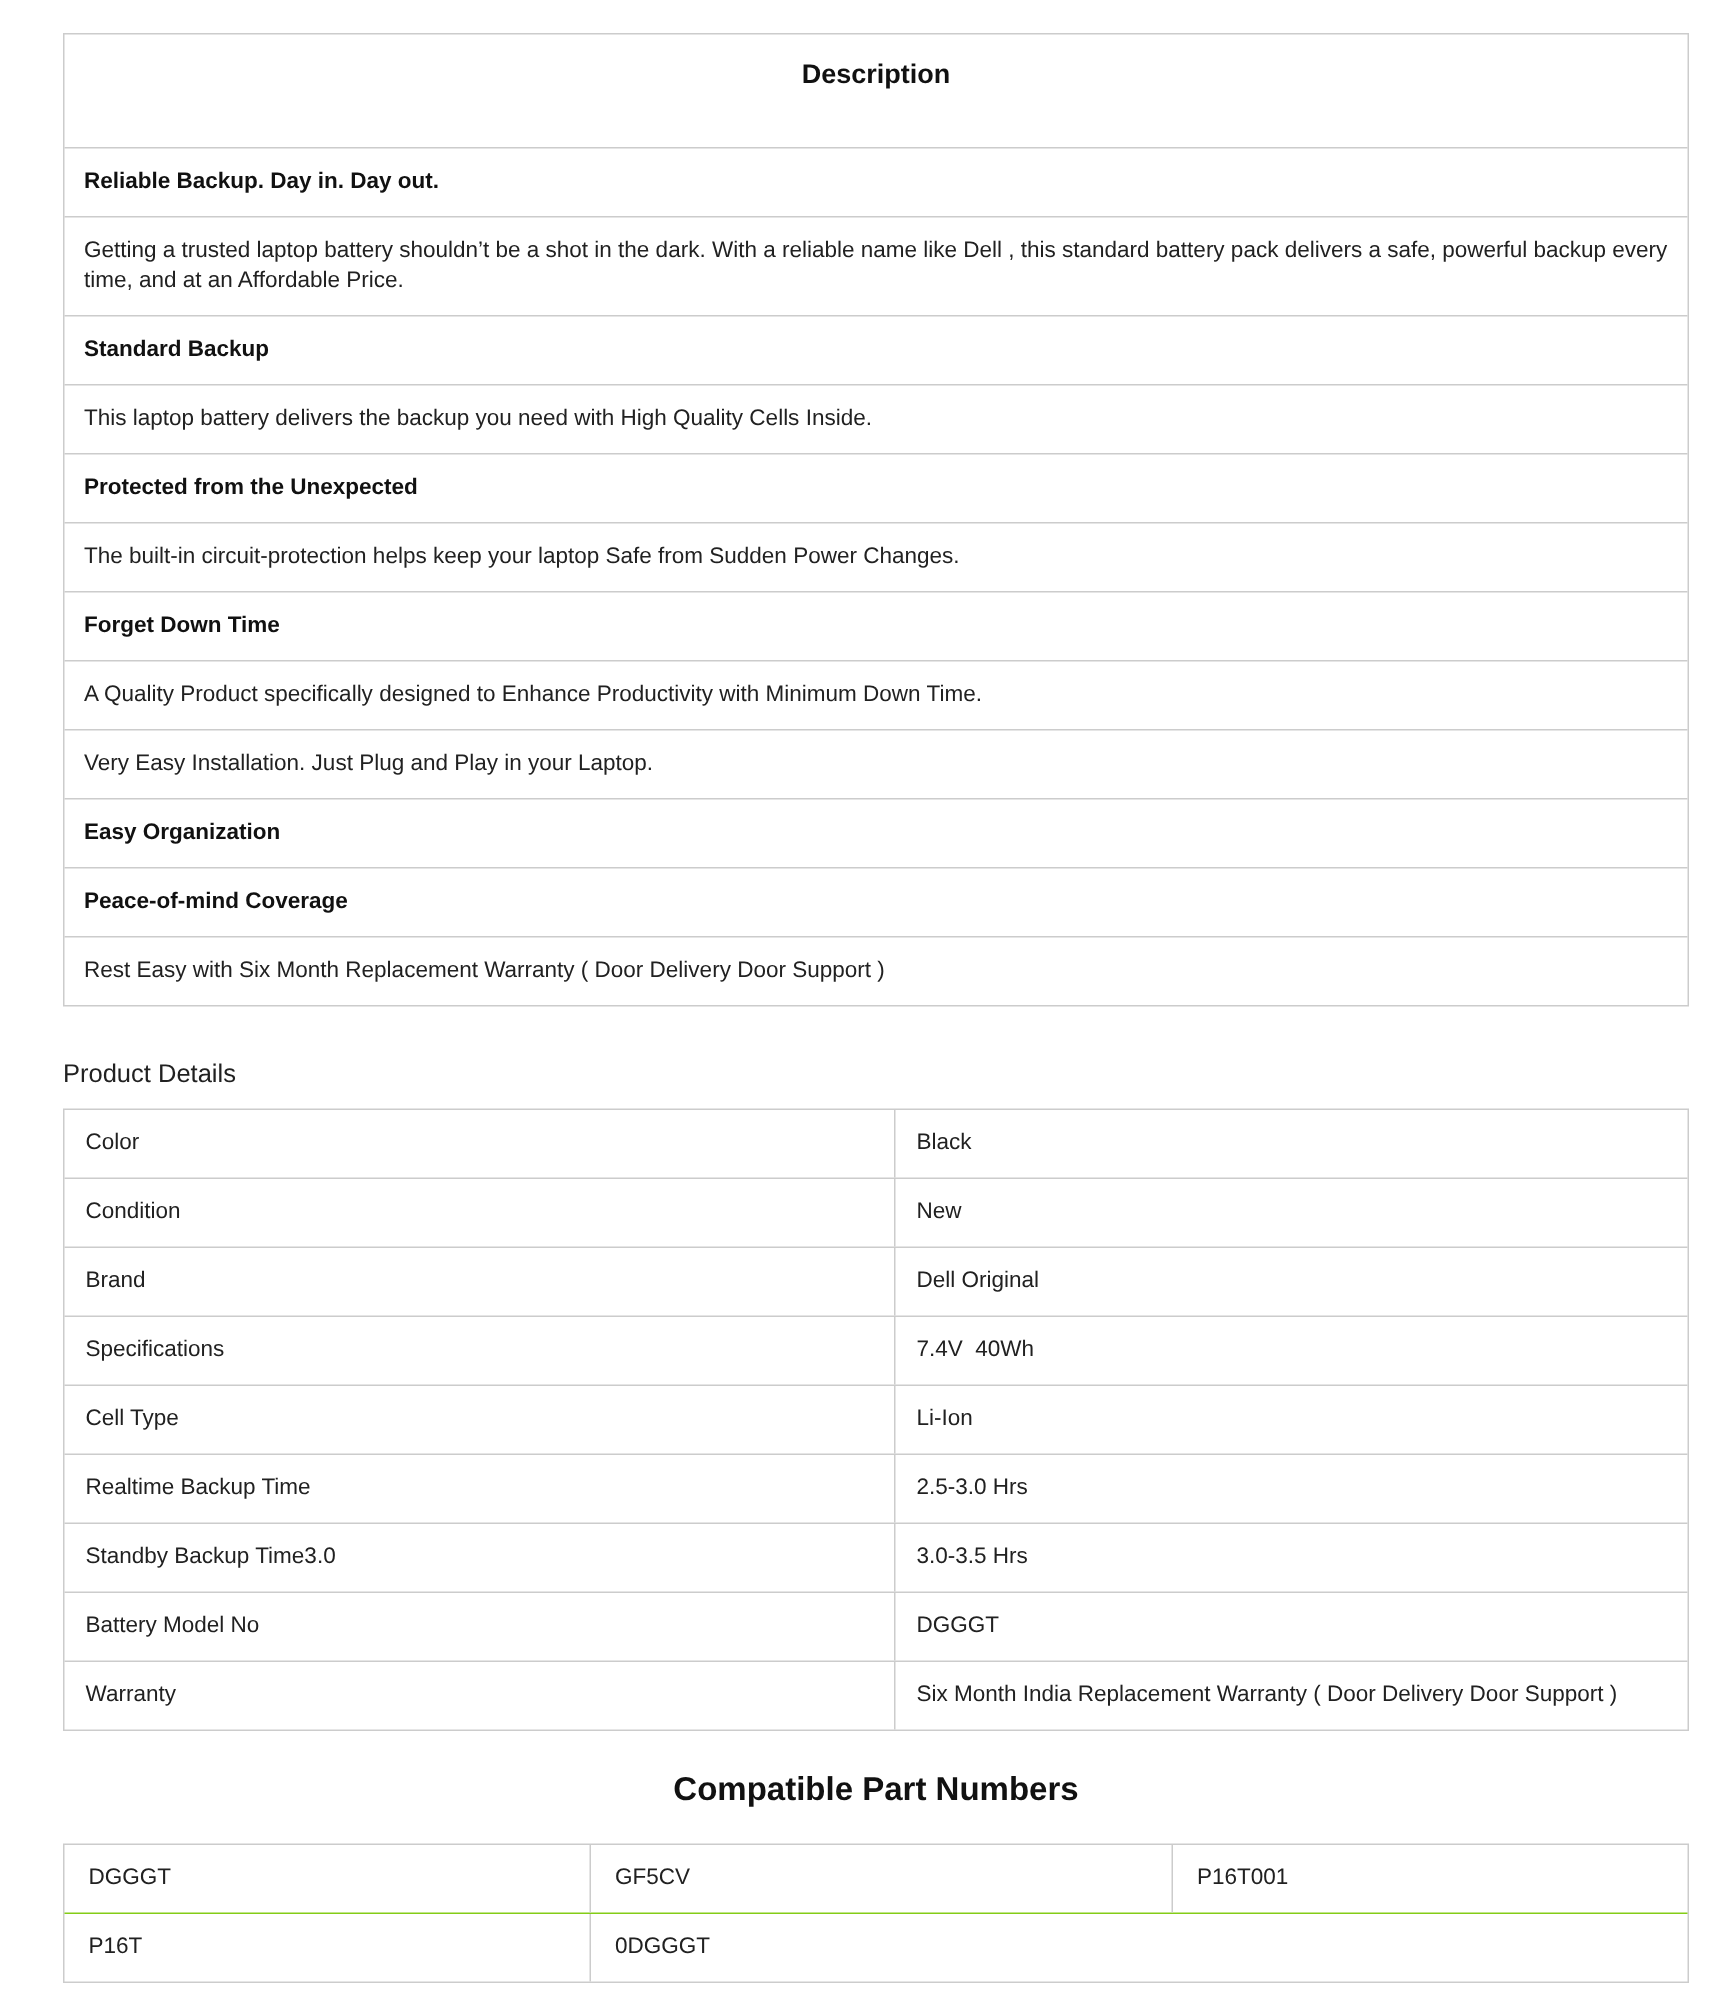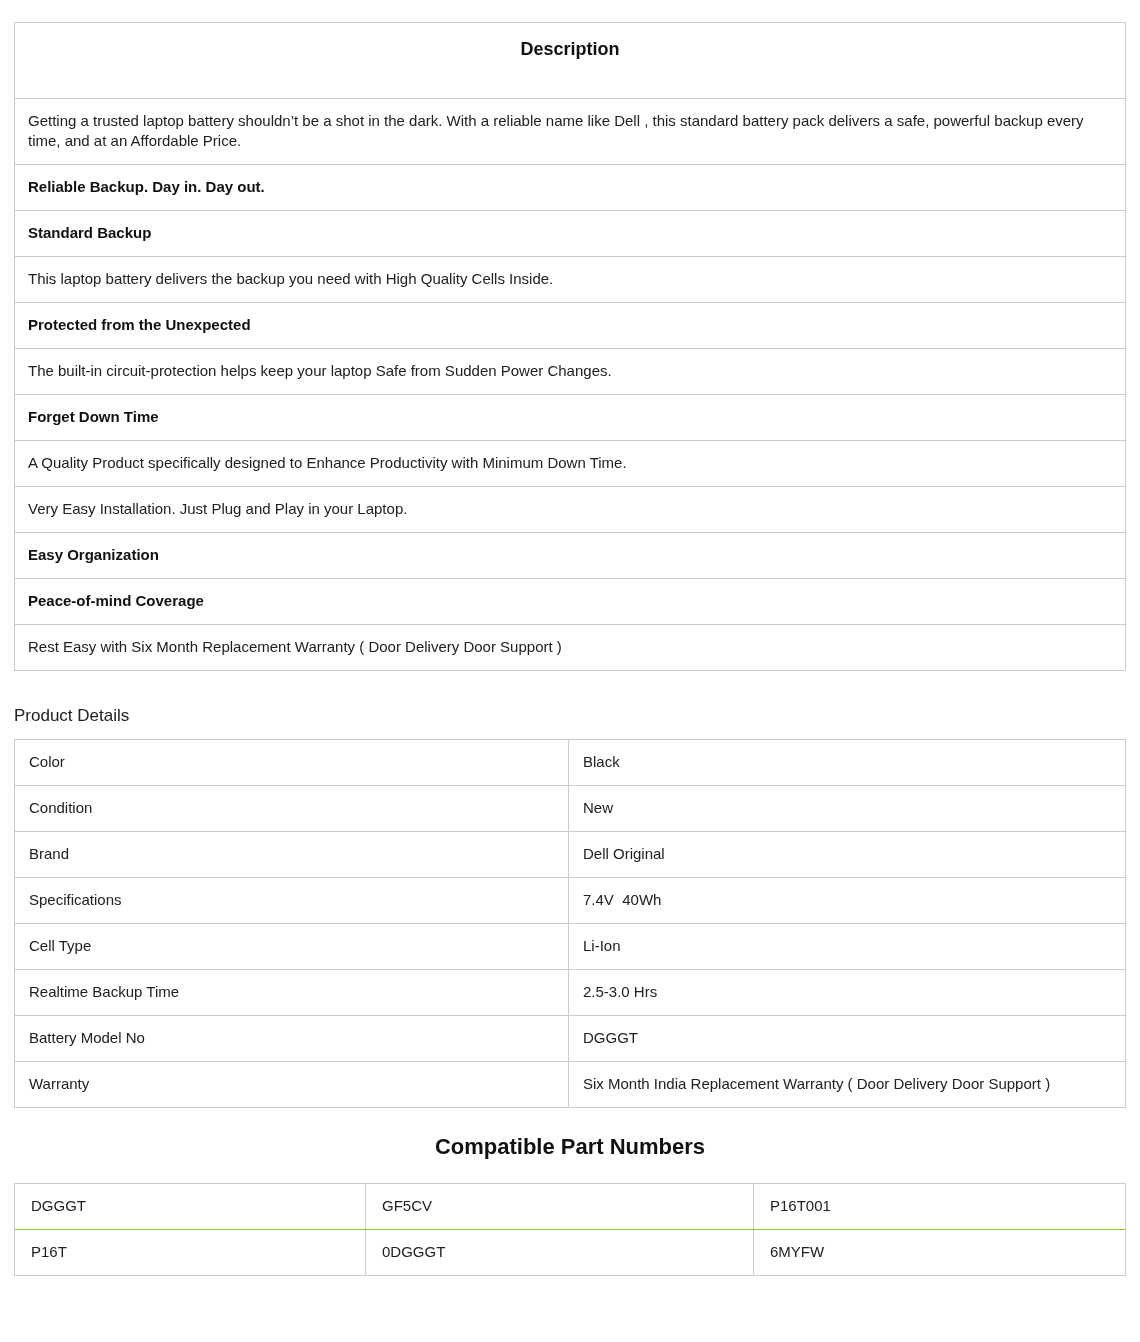--- a/index.html
+++ b/index.html
@@ -4,21 +4,21 @@
 <style>
   * { box-sizing: border-box; }
   html, body { margin: 0; padding: 0; background: #ffffff; }
   body {
     width: 1140px;
     min-height: 1342px;
     font-family: "Liberation Sans", sans-serif;
     color: #212121;
     font-size: 15px;
   }
-  .content { padding: 22px 14px 21px; }
+  .content { padding: 22px 14px 21px; margin-left: 28px; }
 
   .bordered {
     border: 1px solid #cccccc;
     background: #ffffff;
   }
 
   
   .desc-header {
     height: 75px;
     padding: 14px 13px;
@@ -89,22 +89,22 @@
 </style>
 </head>
 <body>
 
 <div class="content">
 
   <section class="bordered">
     <div class="desc-header">
       <h2>Description</h2>
     </div>
+    <div class="desc-row heading">Reliable Backup. Day in. Day out.</div>
     <div class="desc-row">Getting a trusted laptop battery shouldn’t be a shot in the dark. With a reliable name like Dell , this standard battery pack delivers a safe, powerful backup every time, and at an Affordable Price.</div>
-    <div class="desc-row heading">Reliable Backup. Day in. Day out.</div>
     <div class="desc-row heading">Standard Backup</div>
     <div class="desc-row">This laptop battery delivers the backup you need with High Quality Cells Inside.</div>
     <div class="desc-row heading">Protected from the Unexpected</div>
     <div class="desc-row">The built-in circuit-protection helps keep your laptop Safe from Sudden Power Changes.</div>
     <div class="desc-row heading">Forget Down Time</div>
     <div class="desc-row">A Quality Product specifically designed to Enhance Productivity with Minimum Down Time.</div>
     <div class="desc-row">Very Easy Installation. Just Plug and Play in your Laptop.</div>
     <div class="desc-row heading">Easy Organization</div>
     <div class="desc-row heading">Peace-of-mind Coverage</div>
     <div class="desc-row">Rest Easy with Six Month Replacement Warranty ( Door Delivery Door Support )</div>
@@ -131,37 +131,40 @@
     </div>
     <div class="pd-row">
       <div class="pd-label">Cell Type</div>
       <div class="pd-value">Li-Ion</div>
     </div>
     <div class="pd-row">
       <div class="pd-label">Realtime Backup Time</div>
       <div class="pd-value">2.5-3.0 Hrs</div>
     </div>
     <div class="pd-row">
+      <div class="pd-label">Standby Backup Time3.0</div>
+      <div class="pd-value">3.0-3.5 Hrs</div>
+    </div>
+    <div class="pd-row">
       <div class="pd-label">Battery Model No</div>
       <div class="pd-value">DGGGT</div>
     </div>
     <div class="pd-row">
       <div class="pd-label">Warranty</div>
       <div class="pd-value">Six Month India Replacement Warranty ( Door Delivery Door Support )</div>
     </div>
   </section>
 
   <h2 class="cpn-title">Compatible Part Numbers</h2>
 
   <section class="bordered">
     <div class="cpn-row">
       <div class="cpn-cell cpn-c1">DGGGT</div>
       <div class="cpn-cell cpn-c2">GF5CV</div>
       <div class="cpn-cell cpn-c3">P16T001</div>
     </div>
     <div class="cpn-row">
       <div class="cpn-cell cpn-c1">P16T</div>
       <div class="cpn-cell cpn-c2">0DGGGT</div>
-      <div class="cpn-cell cpn-c3">6MYFW</div>
     </div>
   </section>
 
 </div>
 
 </body></html>

